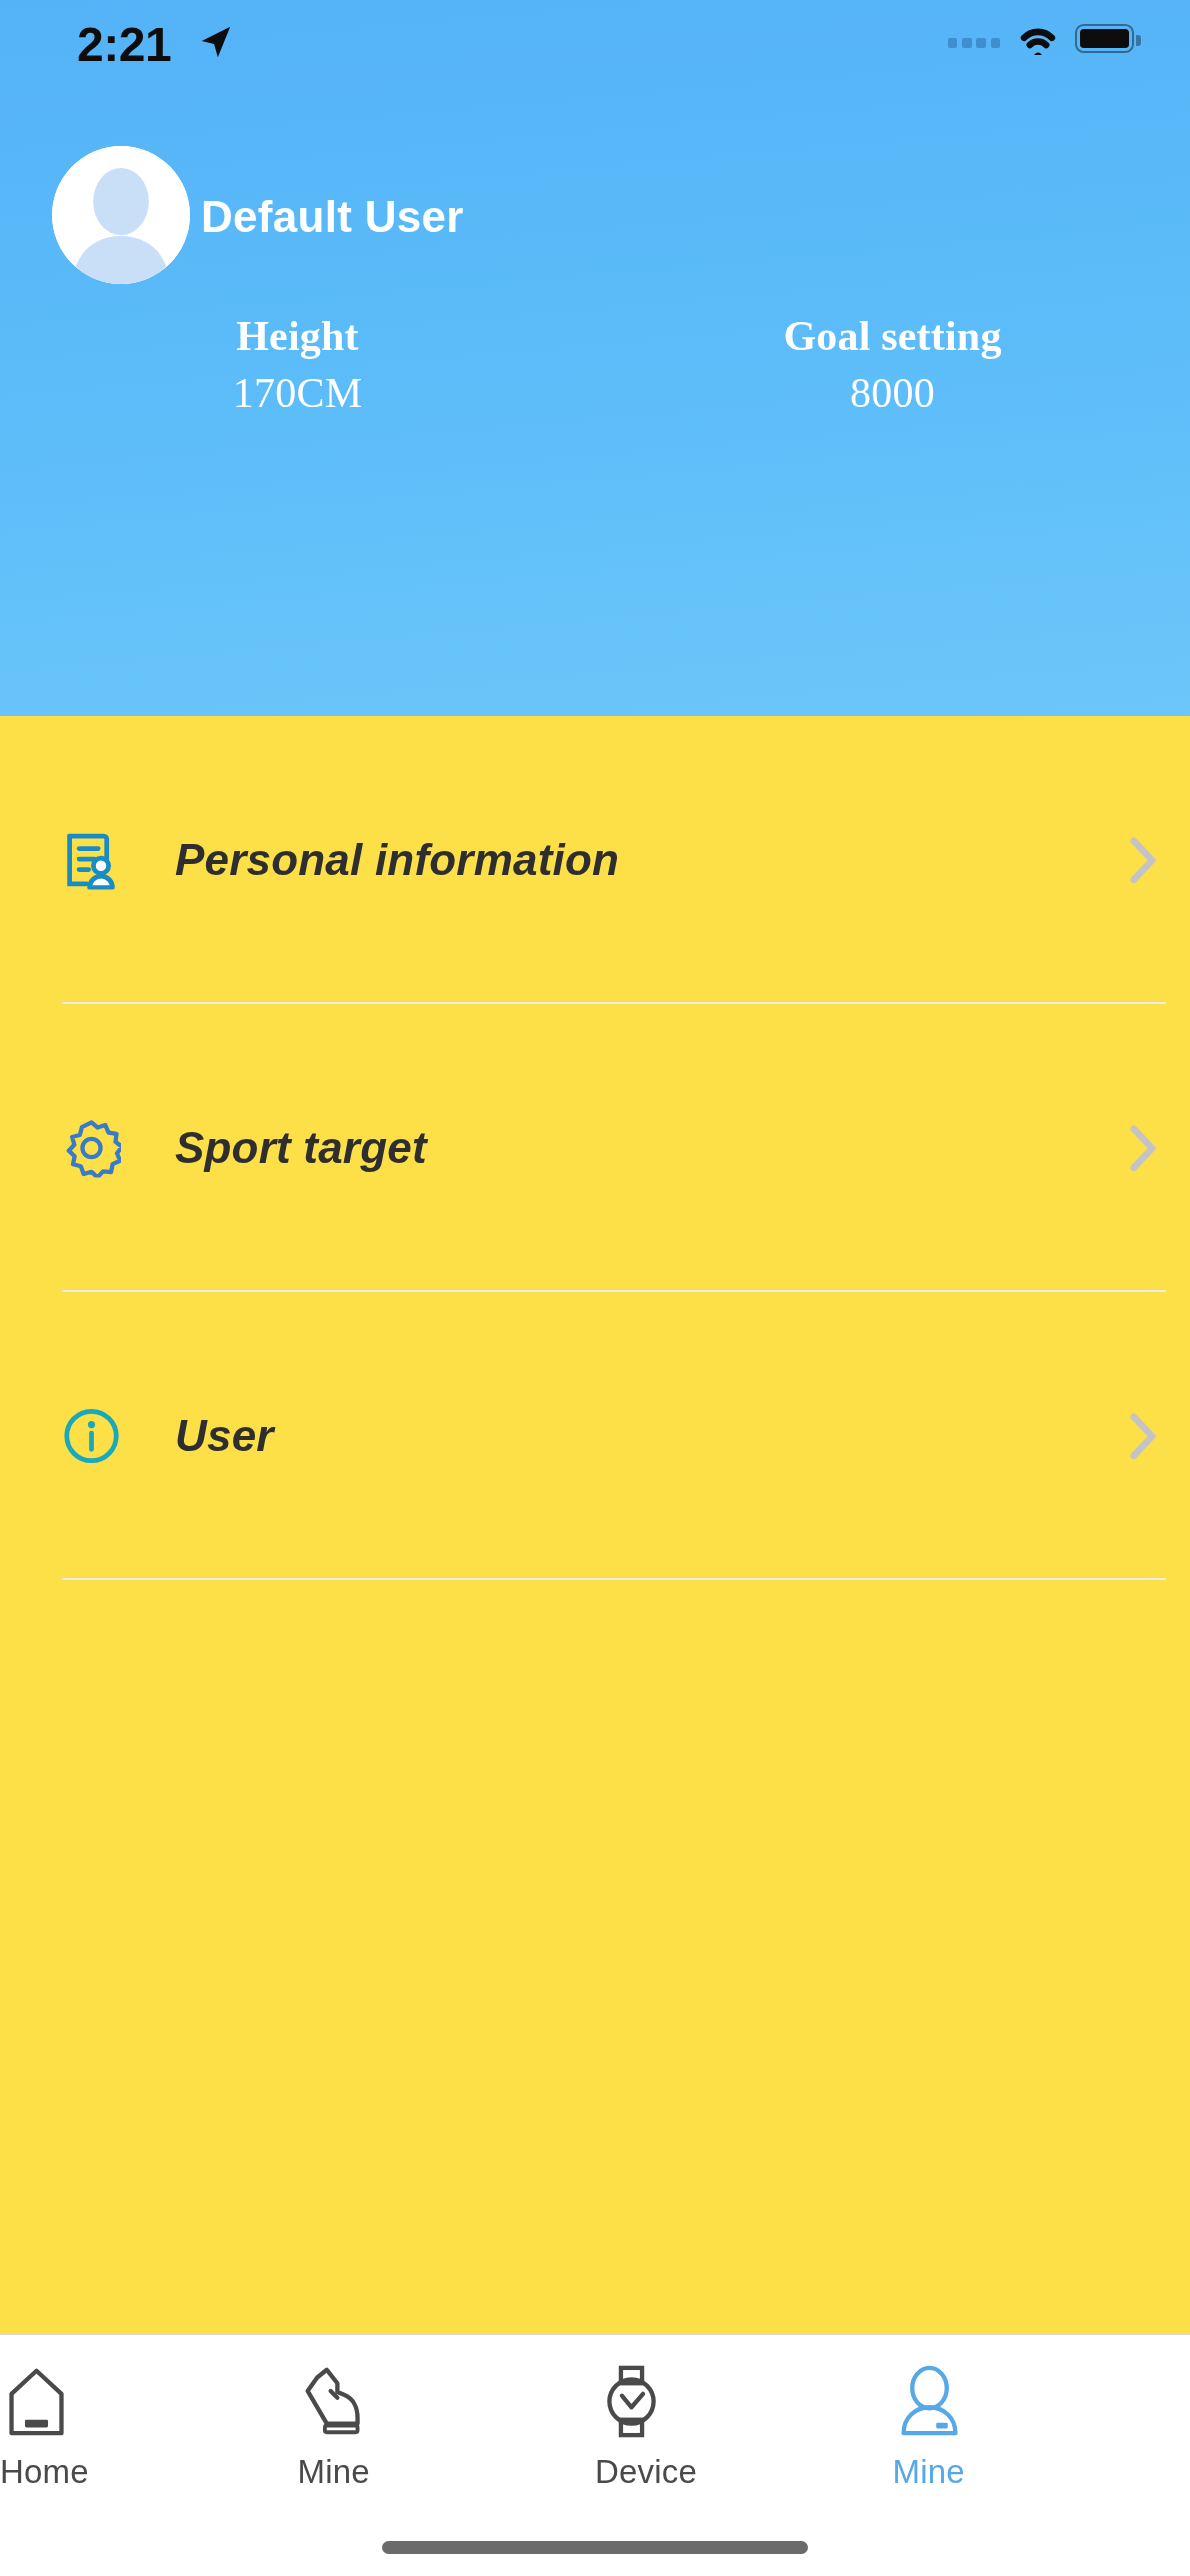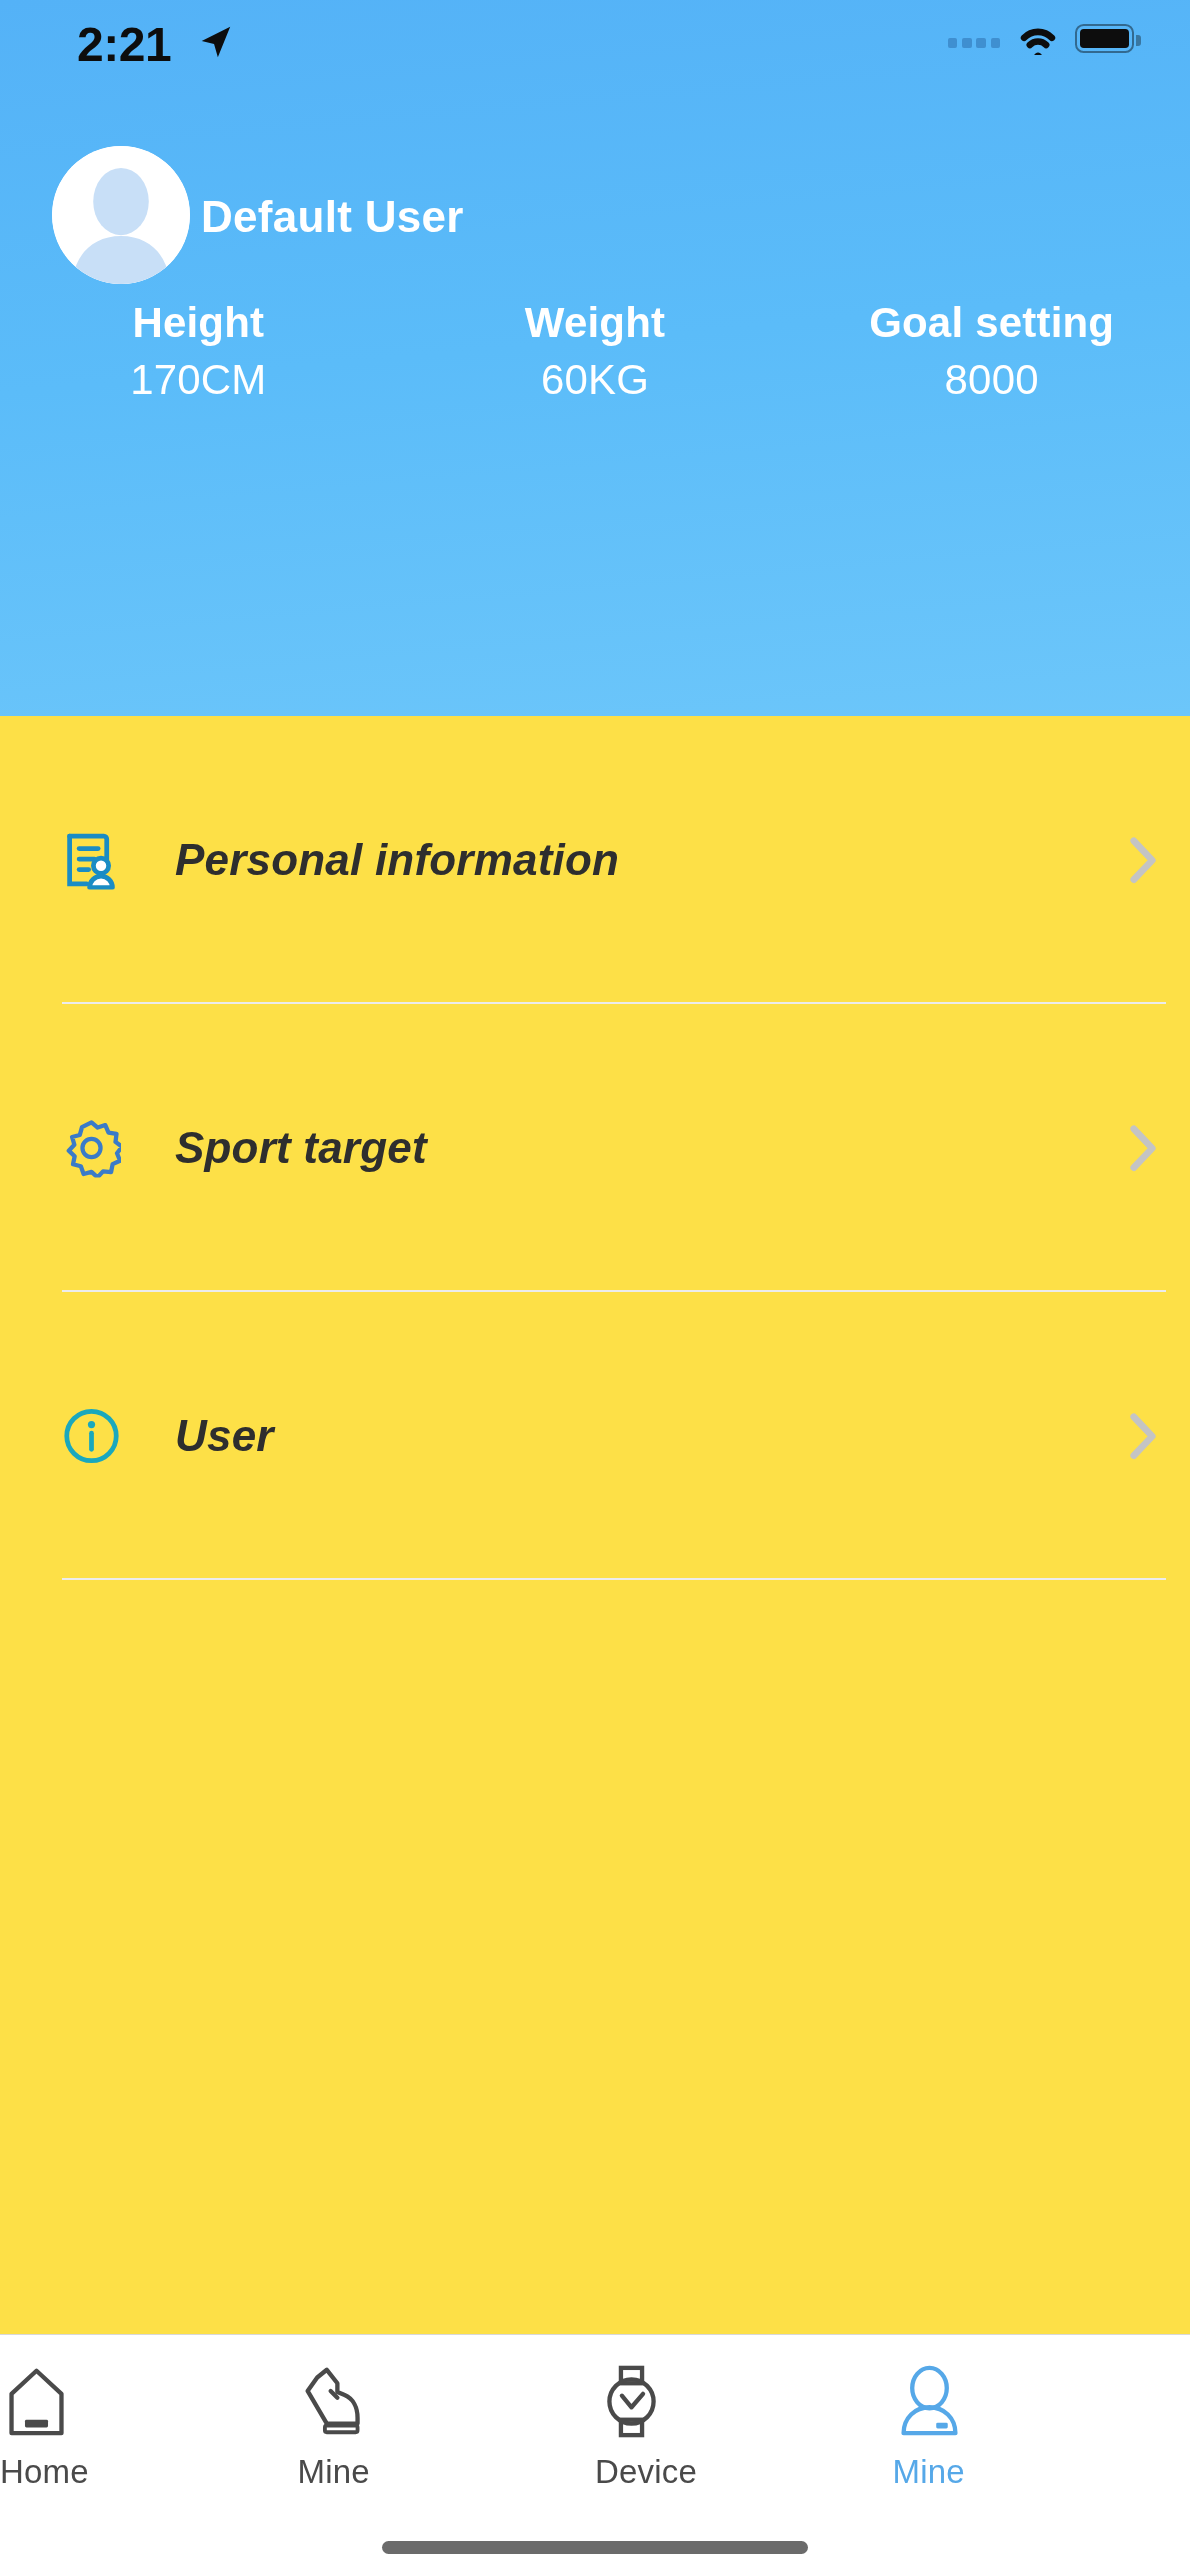--- a/index.html
+++ b/index.html
@@ -72,23 +72,24 @@
   }
   .avatar svg { display:block; width:138px; height:138px; }
   .username {
     position:absolute; left:201px; top:192px;
     font-size:44px; font-weight:600; color:#ffffff;
     letter-spacing:0.3px;
   }
 
   
   .stats {
-    position:absolute; left:0; top:295px;
+    position:absolute; left:0; top:308px;
     width:1190px;
     display:flex;
+    font-family:Liberation Serif, serif;
   }
   .stat { flex:1; text-align:center; }
   .stat-label {
     font-size:42px; font-weight:600; color:#ffffff;
     line-height:56px; letter-spacing:0.2px;
   }
   .stat-value {
     margin-top:2px;
     font-size:42px; font-weight:300; color:#ffffff;
     line-height:54px; letter-spacing:0.2px;
@@ -205,24 +206,20 @@
         <ellipse cx="72" cy="58" rx="29" ry="35" fill="#c8dff7"></ellipse>
         <path d="M72 94 C44 94 26 112 22 136 A72 72 0 0 0 122 136 C118 112 100 94 72 94 Z" fill="#c8dff7"></path>
       </svg>
     </div>
     <div class="username">Default User</div>
 
     <div class="stats">
       <div class="stat">
         <div class="stat-label">Height</div>
         <div class="stat-value">170CM</div>
-      </div>
-      <div class="stat">
-        <div class="stat-label">Weight</div>
-        <div class="stat-value">60KG</div>
       </div>
       <div class="stat">
         <div class="stat-label">Goal setting</div>
         <div class="stat-value">8000</div>
       </div>
     </div>
   </div>
 
   <div class="menu">
 

